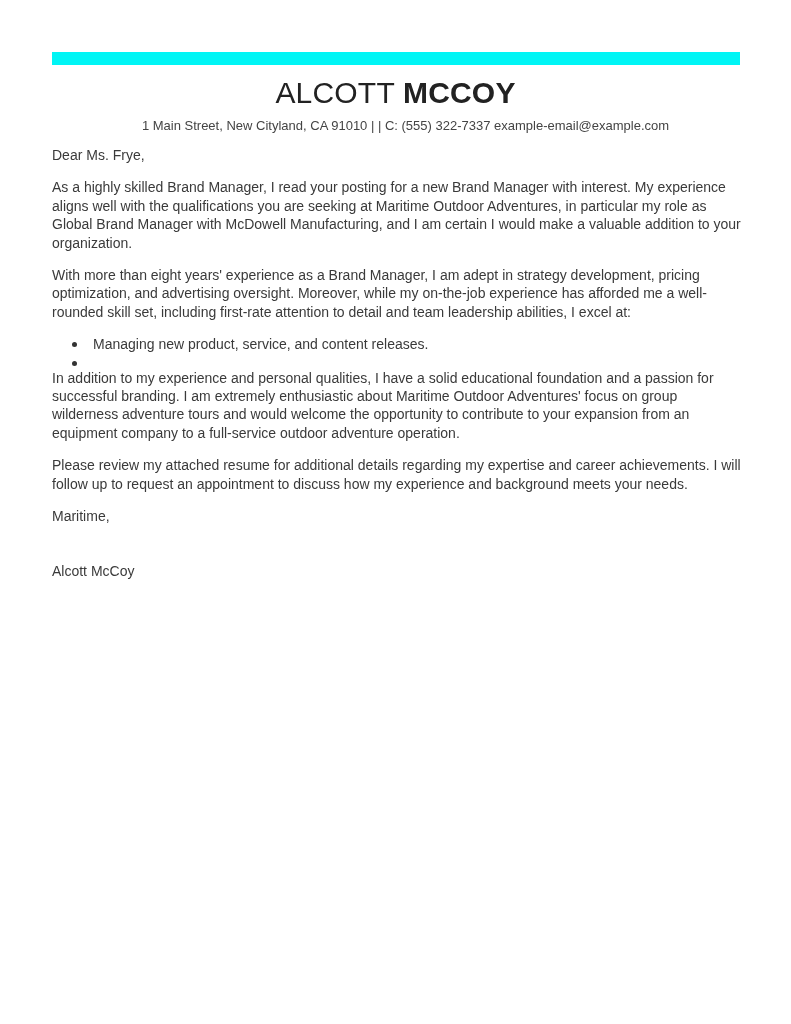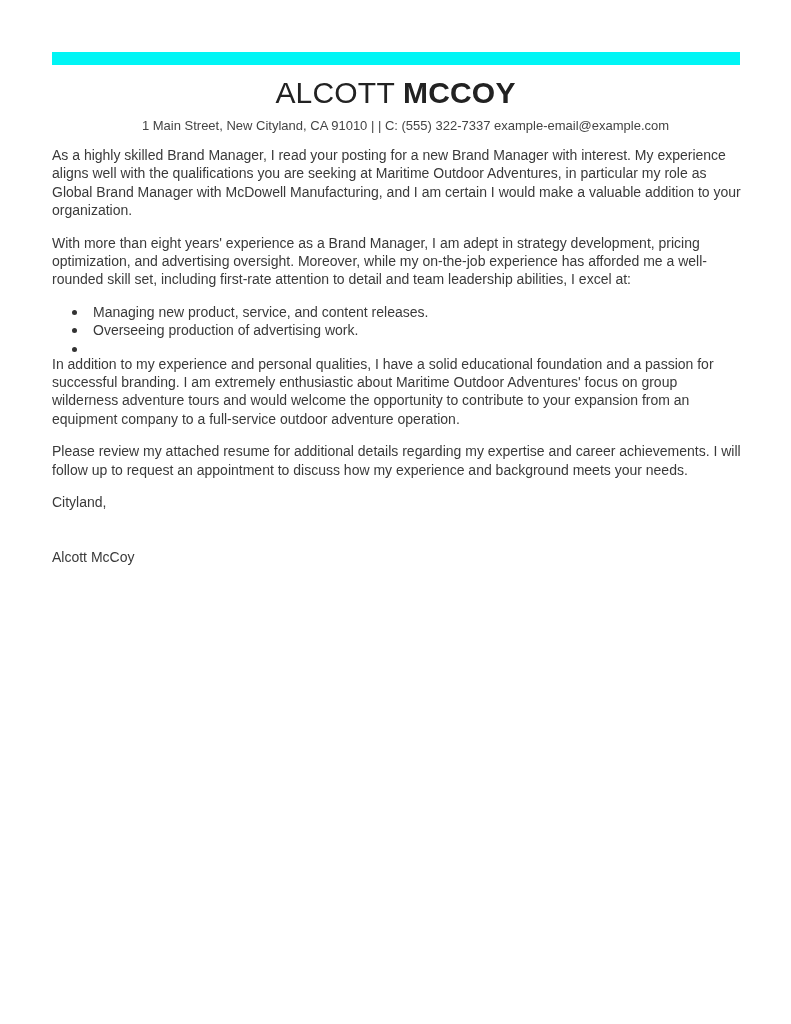--- a/index.html
+++ b/index.html
@@ -41,24 +41,24 @@
 <div class="accent-bar" style="background: rgb(0, 245, 245);"></div>
 
 <div class="name">
   <span>ALCOTT</span>
   <span class="last">MCCOY</span>
 </div>
 
 <div class="contact">1 Main Street, New Cityland, CA 91010 | | C: (555) 322-7337 example-email@example.com</div>
 
 <div class="body">
+  <p class="greeting">Dear Ms. Frye,</p>
   <p>As a highly skilled Brand Manager, I read your posting for a new Brand Manager with interest. My experience aligns well with the qualifications you are seeking at Maritime Outdoor Adventures, in particular my role as Global Brand Manager with McDowell Manufacturing, and I am certain I would make a valuable addition to your organization.</p>
   <p>With more than eight years' experience as a Brand Manager, I am adept in strategy development, pricing optimization, and advertising oversight. Moreover, while my on-the-job experience has afforded me a well-rounded skill set, including first-rate attention to detail and team leadership abilities, I excel at:</p>
   <ul class="skills">
     <li><span class="bullet"></span><span>Managing new product, service, and content releases.</span></li>
-    <li><span class="bullet"></span><span>Overseeing production of advertising work.</span></li>
     <li><span class="bullet"></span></li>
   </ul>
   <p>In addition to my experience and personal qualities, I have a solid educational foundation and a passion for successful branding. I am extremely enthusiastic about Maritime Outdoor Adventures' focus on group wilderness adventure tours and would welcome the opportunity to contribute to your expansion from an equipment company to a full-service outdoor adventure operation.</p>
   <p>Please review my attached resume for additional details regarding my expertise and career achievements. I will follow up to request an appointment to discuss how my experience and background meets your needs.</p>
-  <p class="sign-off">Cityland,</p>
+  <p class="sign-off">Maritime,</p>
   <p>Alcott McCoy</p>
 </div>
 
 </body></html>

